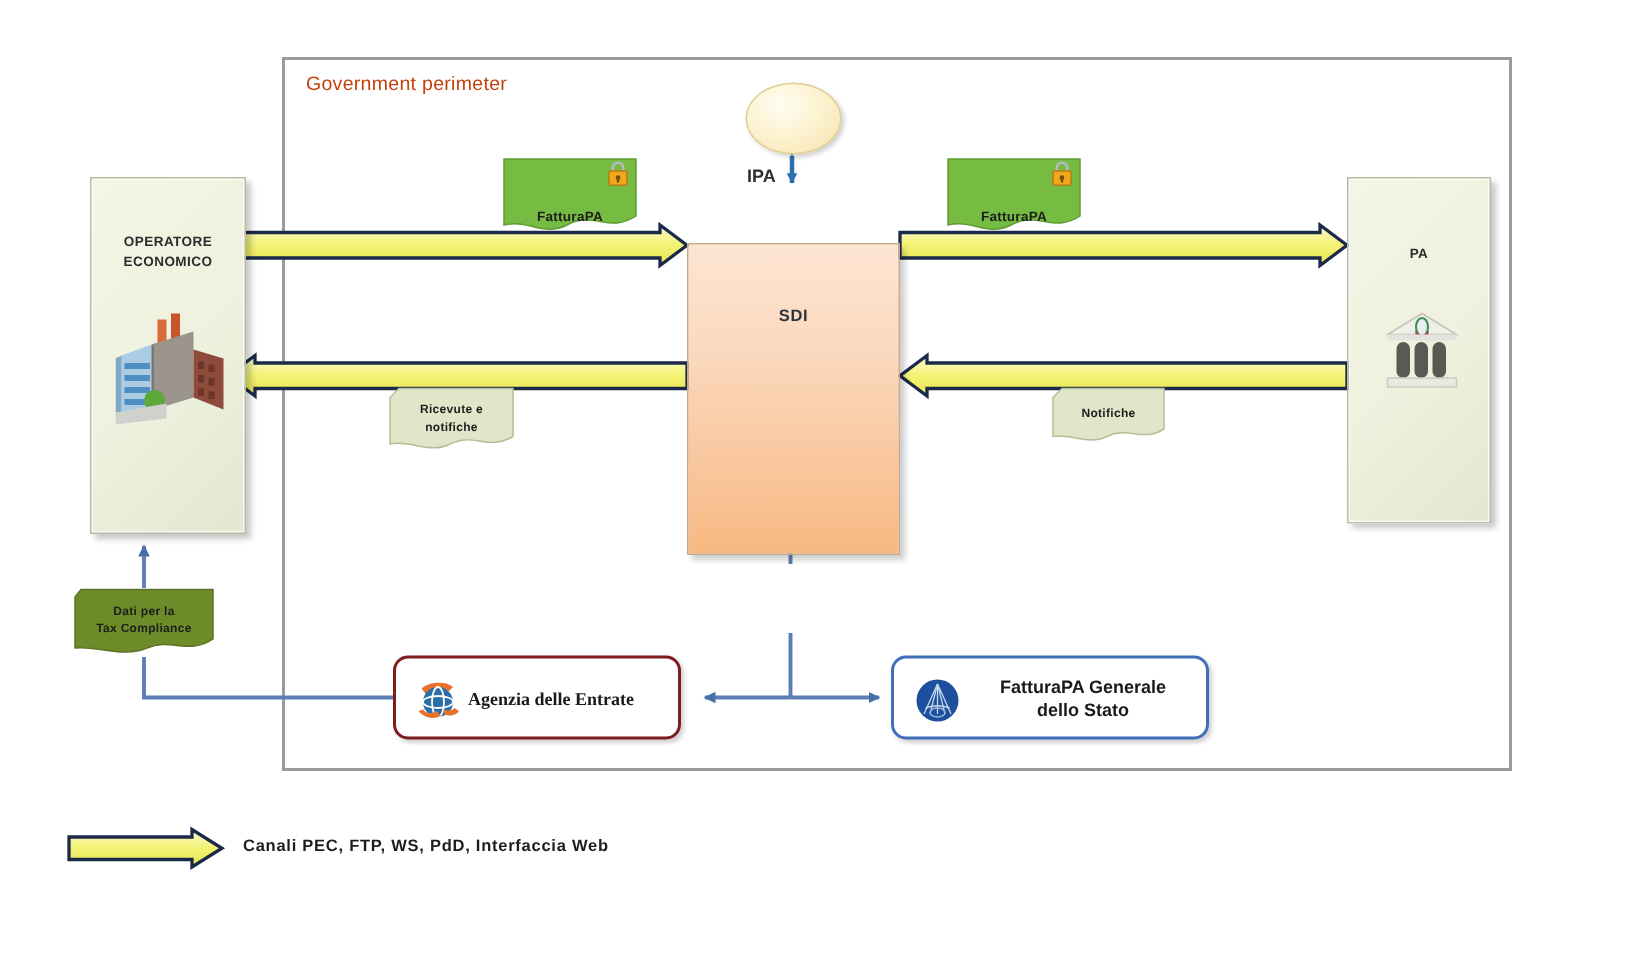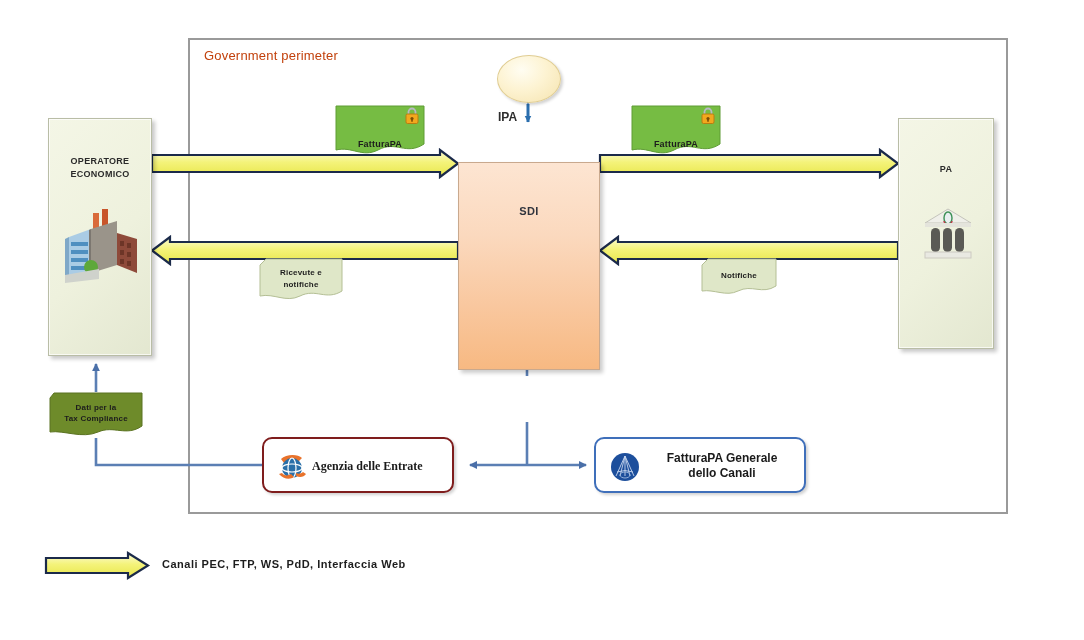--- a/index.html
+++ b/index.html
@@ -50,21 +50,21 @@
     position: absolute;
     left: 0; right: 0;
     text-align: center;
     font-size: 9px;
     font-weight: bold;
     color: #2b2b2b;
     line-height: 13px;
     letter-spacing: .3px;
   }
 
-  #oe-box { left: 48px; top: 118px; width: 104px; height: 238px; }
+  #oe-box { left: 60px; top: 118px; width: 104px; height: 238px; }
   #oe-title { top: 36px; }
   #pa-box  { left: 898px; top: 118px; width: 96px; height: 231px; }
   #pa-title { top: 44px; }
 
   
   #oe-icon {
     position: absolute;
     left: 16px; top: 88px;
     width: 74px; height: 76px;
   }
@@ -403,19 +403,19 @@
           <path d="M15,4 L10,24"></path>
           <path d="M15,4 L15,24"></path>
         <path d="M15,4 L20,24"></path>
           <path d="M15,4 L24,24"></path>
         <path d="M7,20 Q15,17 23,20"></path>
       </g>
       <ellipse cx="15" cy="23" rx="5" ry="3" fill="none" stroke="#9fb9de" stroke-width="0.9"></ellipse>
     </svg>
     <div class="agency-label" id="ragioneria-label">
       <span>FatturaPA Generale</span><br>
-      <span>dello Canali</span>
+      <span>dello Stato</span>
     </div>
   </div>
 
   <div id="legend-text">Canali  PEC,  FTP,  WS,  PdD,  Interfaccia Web</div>
 
 </div>
 
 </body></html>

